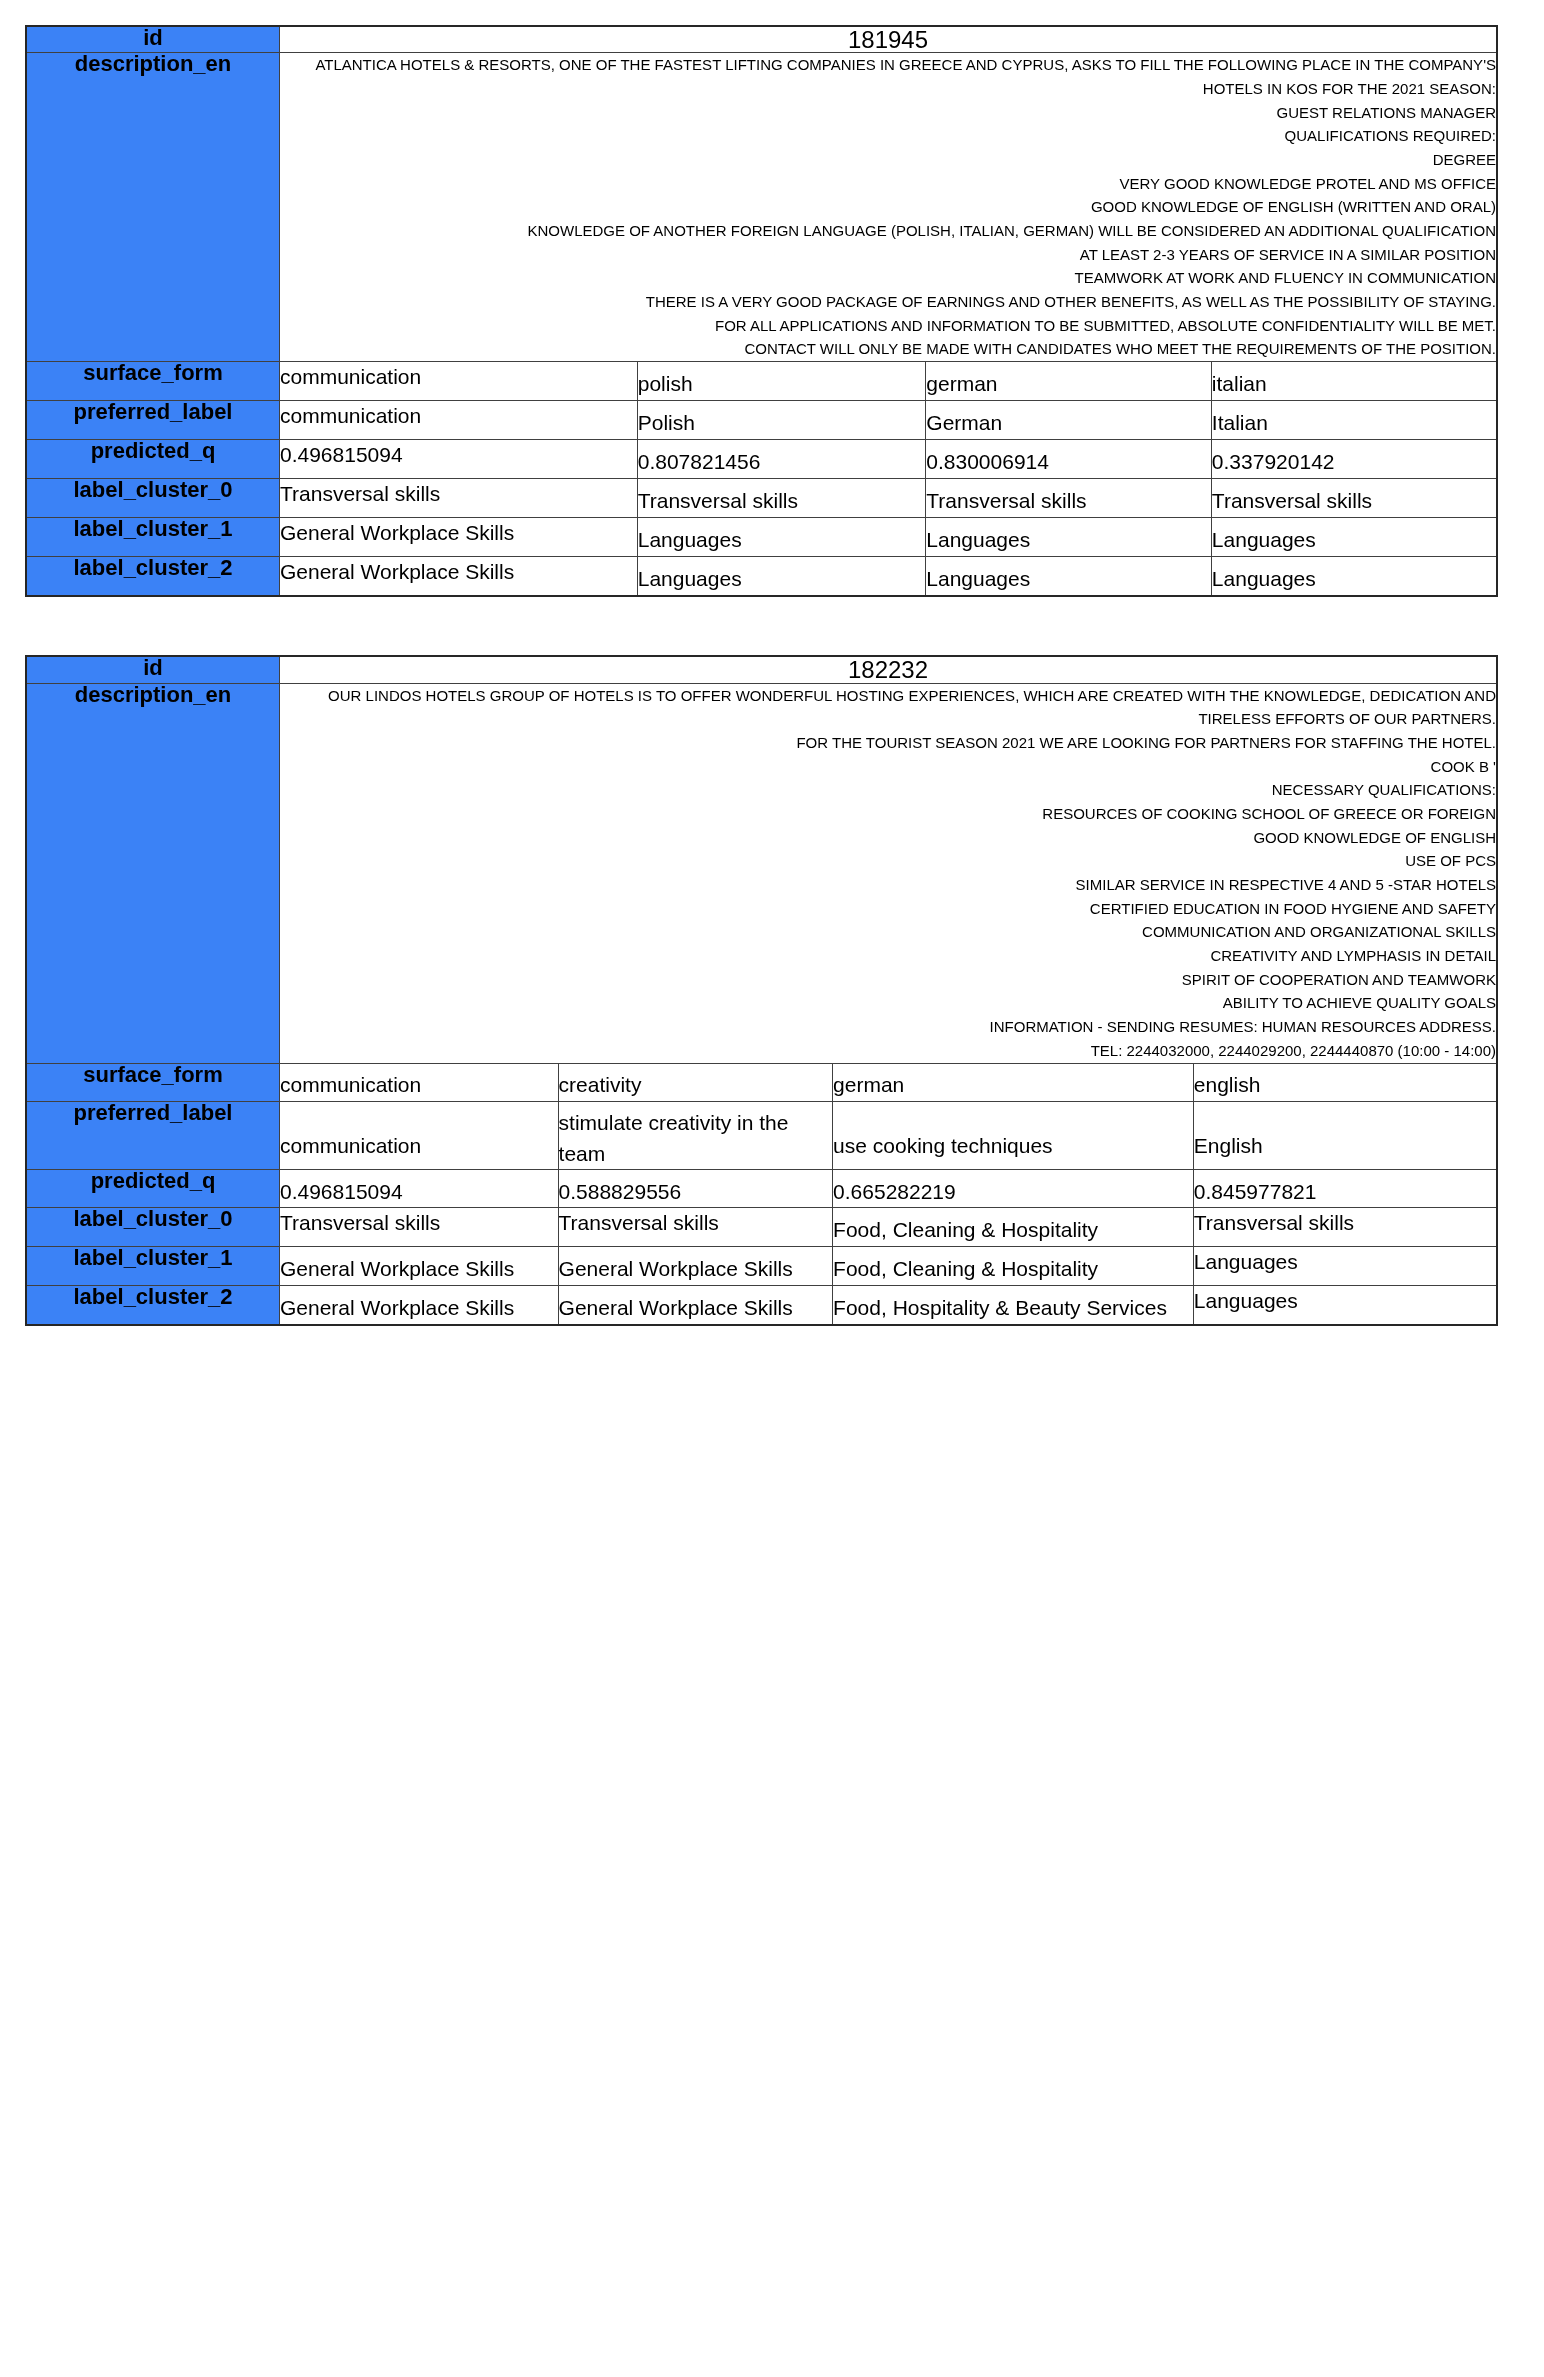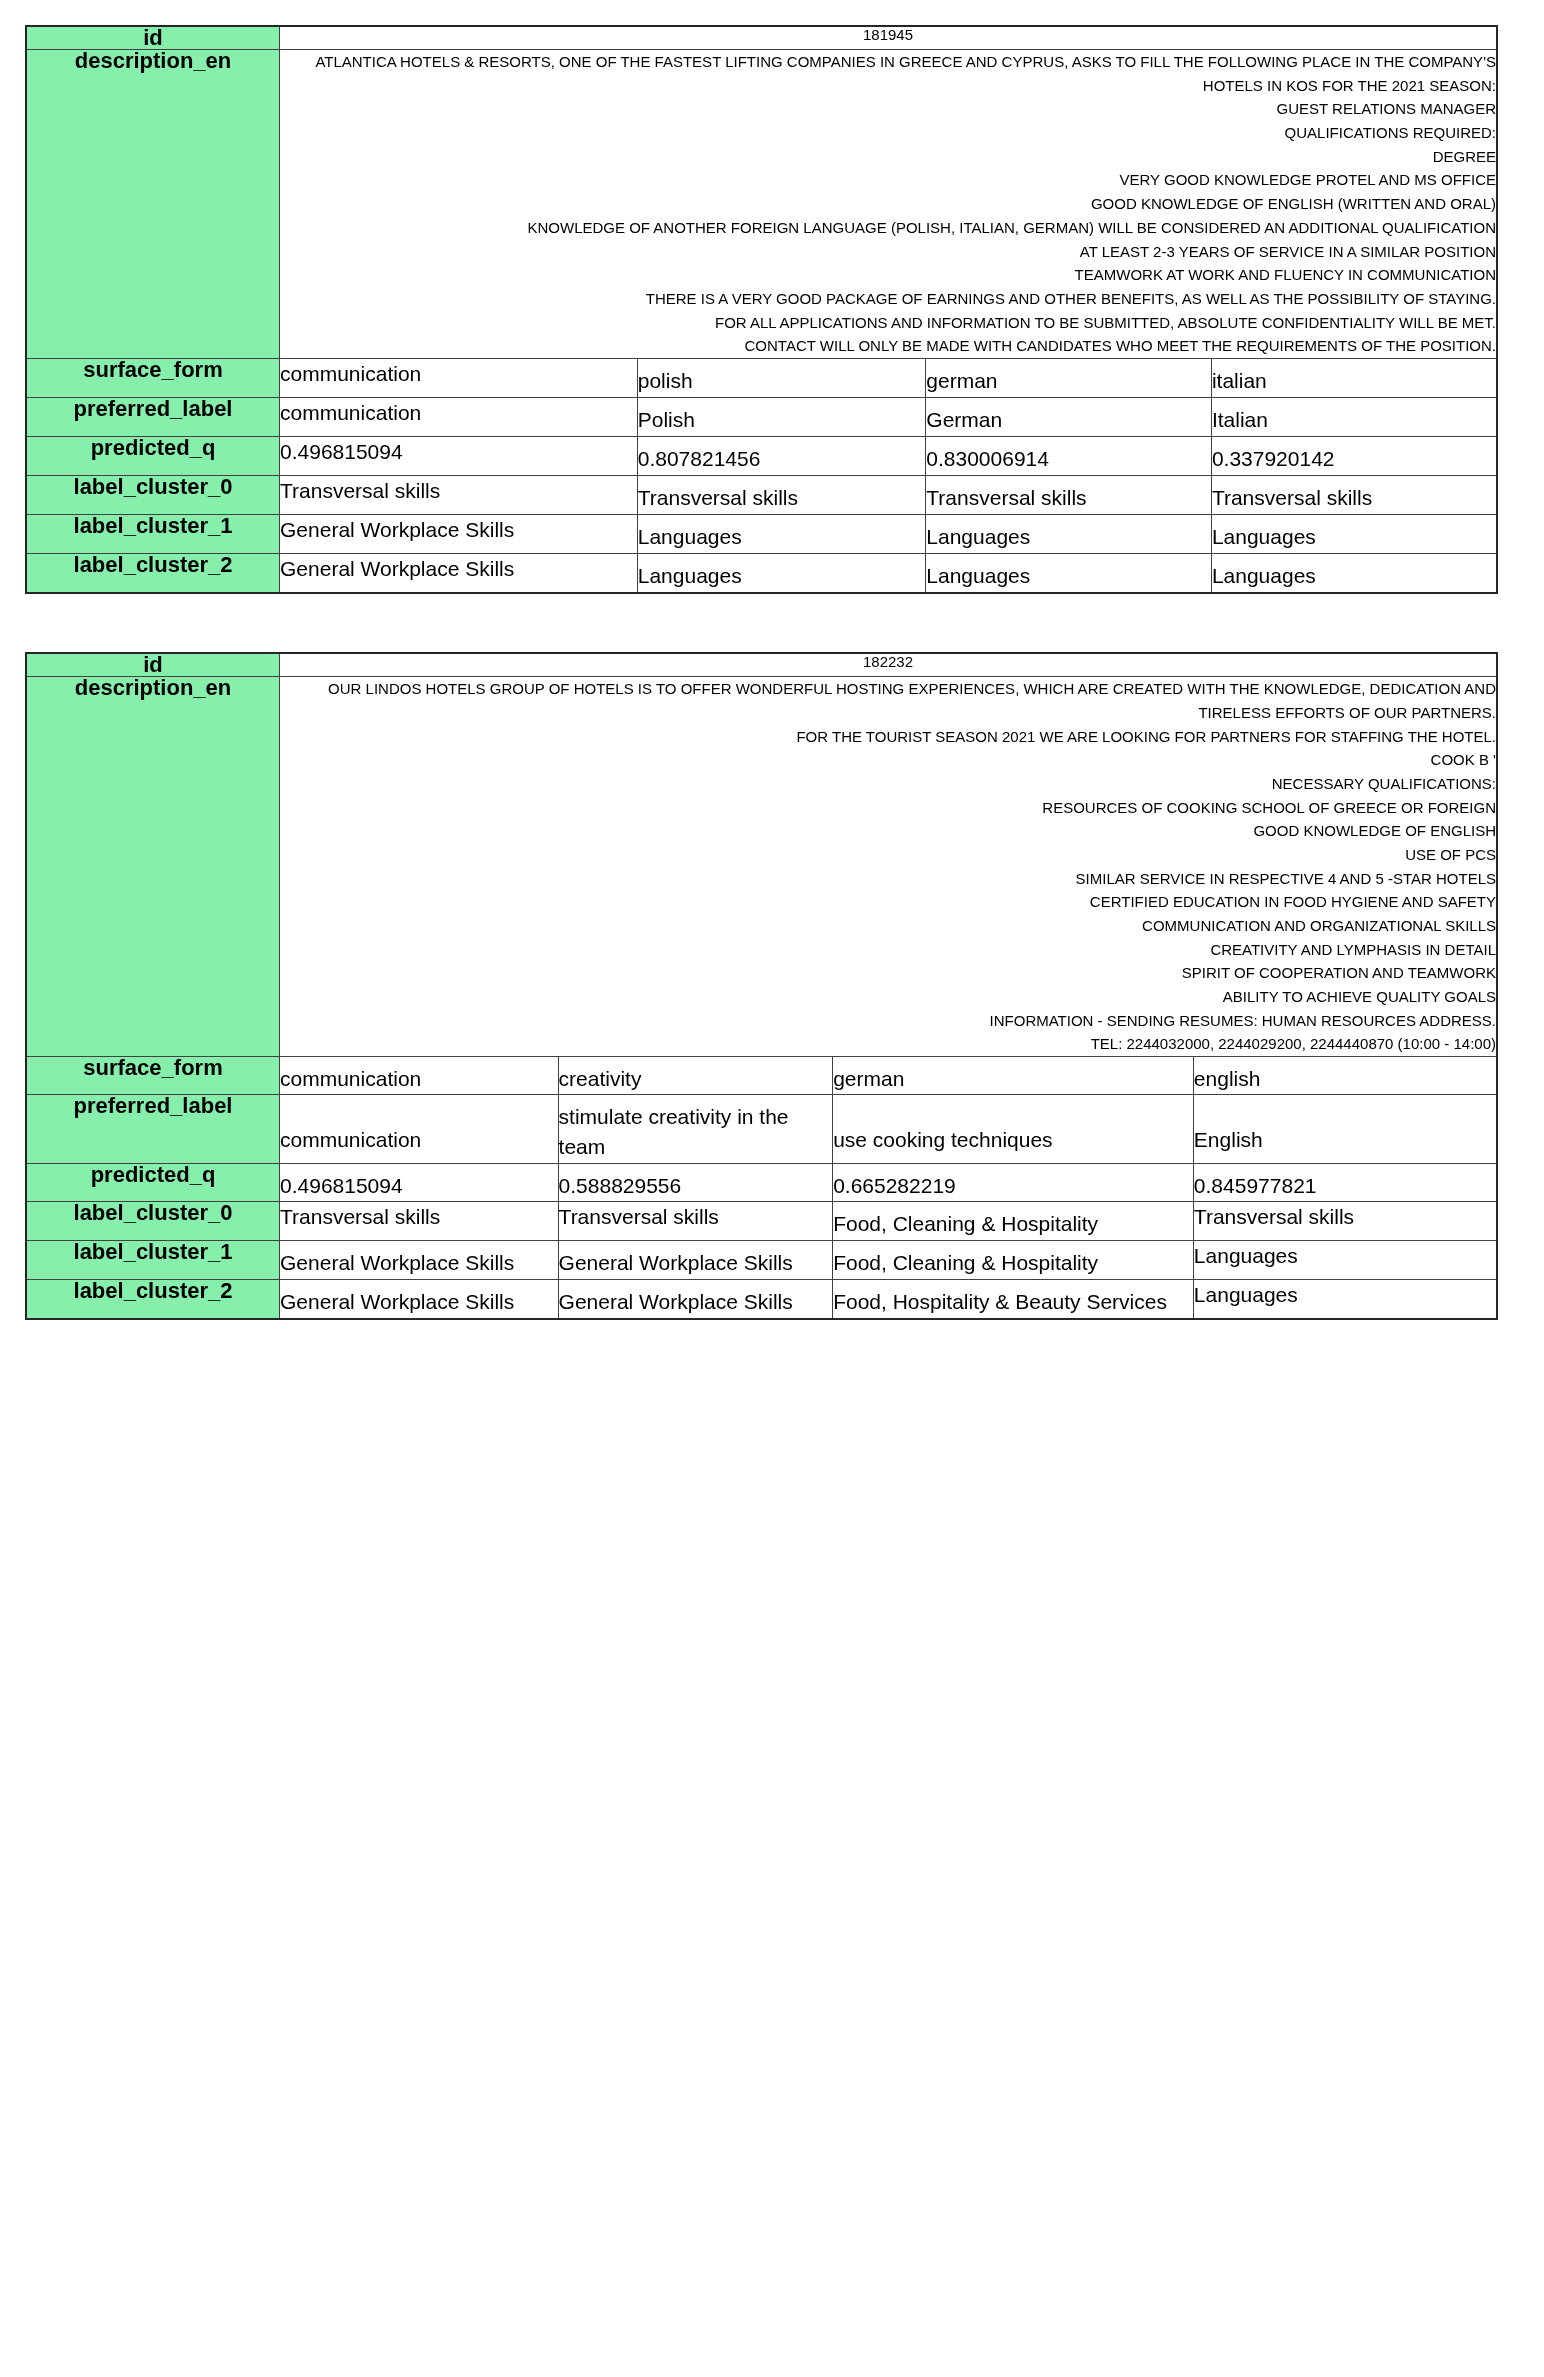--- a/index.html
+++ b/index.html
@@ -35,38 +35,38 @@
   }
 
   table.record td {
     border: 1.4px solid #404040;
     padding: 0;
     vertical-align: top;
   }
 
   
   td.rowlabel {
-    background: #86efac;
+    background: #3b82f6;
     text-align: center;
     vertical-align: top;
     font-weight: bold;
     font-size: 22px;
     line-height: 1.0;
     padding: 6.7px 2.9px 4.8px 2.9px;
     border-right: 2.4px solid #262626;
     border-top: 2.4px solid #262626;
     border-bottom: 2.4px solid #262626;
     border-left: 1.9px solid #262626;
     white-space: nowrap;
   }
 
   
   td.idvalue {
     text-align: center;
-    font-size: 15px;
+    font-size: 24px;
     line-height: 1.05;
     padding: 10.5px 4.8px 8.6px 4.8px;
     font-weight: normal;
   }
 
   
   td.descvalue {
     font-size: 15px;
     line-height: 1.58;
     padding: 3.8px 8.6px 12.4px 8.6px;

